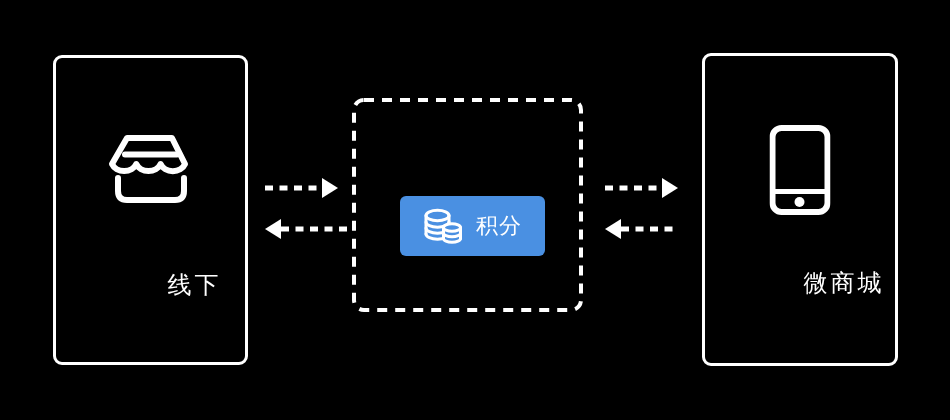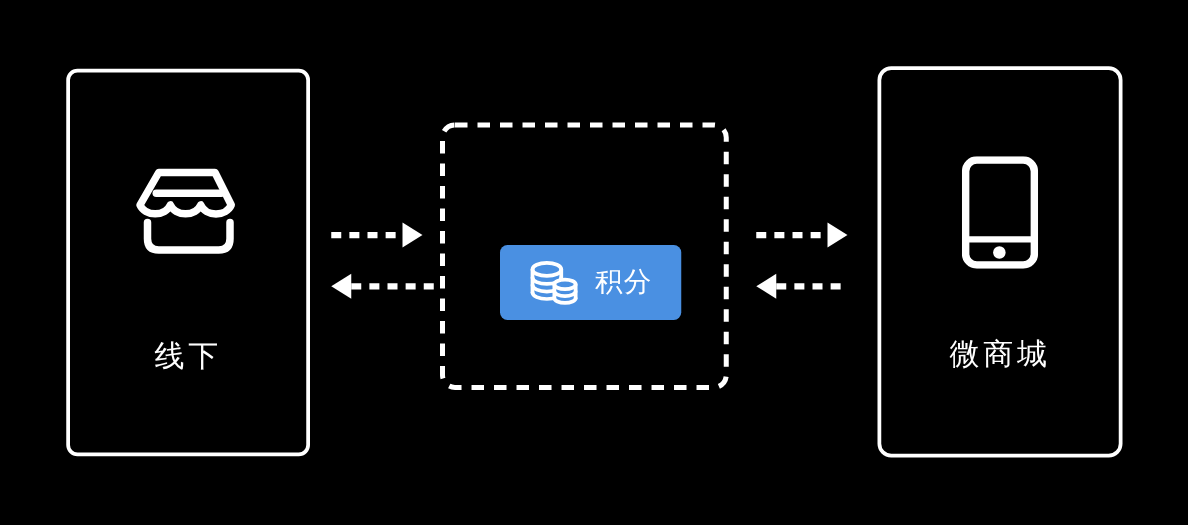--- a/index.html
+++ b/index.html
@@ -15,24 +15,24 @@
     color:var(--line);
   }
   .layer{position:absolute;left:0;top:0;width:950px;height:420px;}
 
   
   .panel{
     position:absolute;box-sizing:border-box;
     border:3px solid var(--line);border-radius:9px;
   }
   .panel-left{left:53px;top:55px;width:195px;height:310px;}
-  .panel-right{left:702px;top:53px;width:196px;height:313px;border-radius:11px;}
+  .panel-right{left:702px;top:53px;width:196px;height:313px;}
   .panel-label{
     position:absolute;left:0;top:211px;width:100%;text-align:center;
-    font-size:24px;letter-spacing:3px;color:var(--line);white-space:nowrap;
+    font-size:24px;letter-spacing:3px;color:var(--line);white-space:nowrap;padding-left:44px;
   }
   .panel-icon{position:absolute;left:50%;transform:translateX(-50%);}
   .store-icon{top:72px;width:90px;height:78px;}
   .phone-icon{top:69px;width:61px;height:90px;}
 
   
   .badge{
     position:absolute;left:400px;width:145px;height:60px;
     background:var(--accent);border-radius:6px;
     display:flex;align-items:center;justify-content:center;gap:13px;

